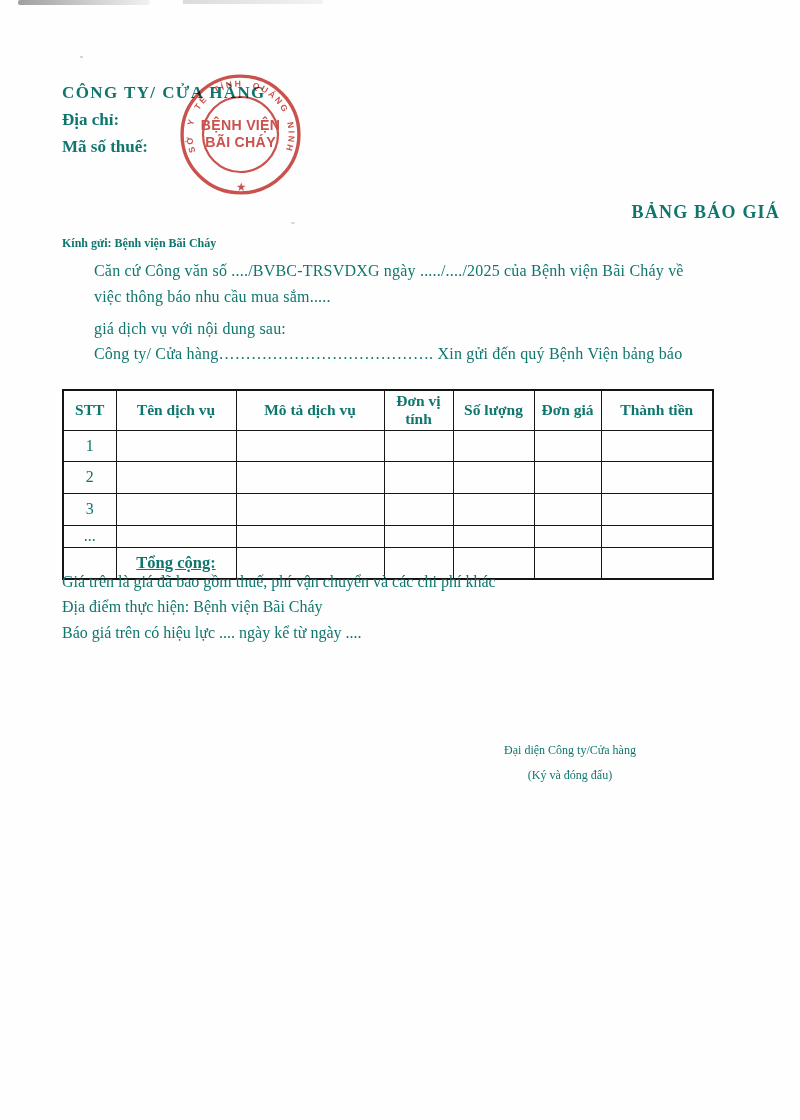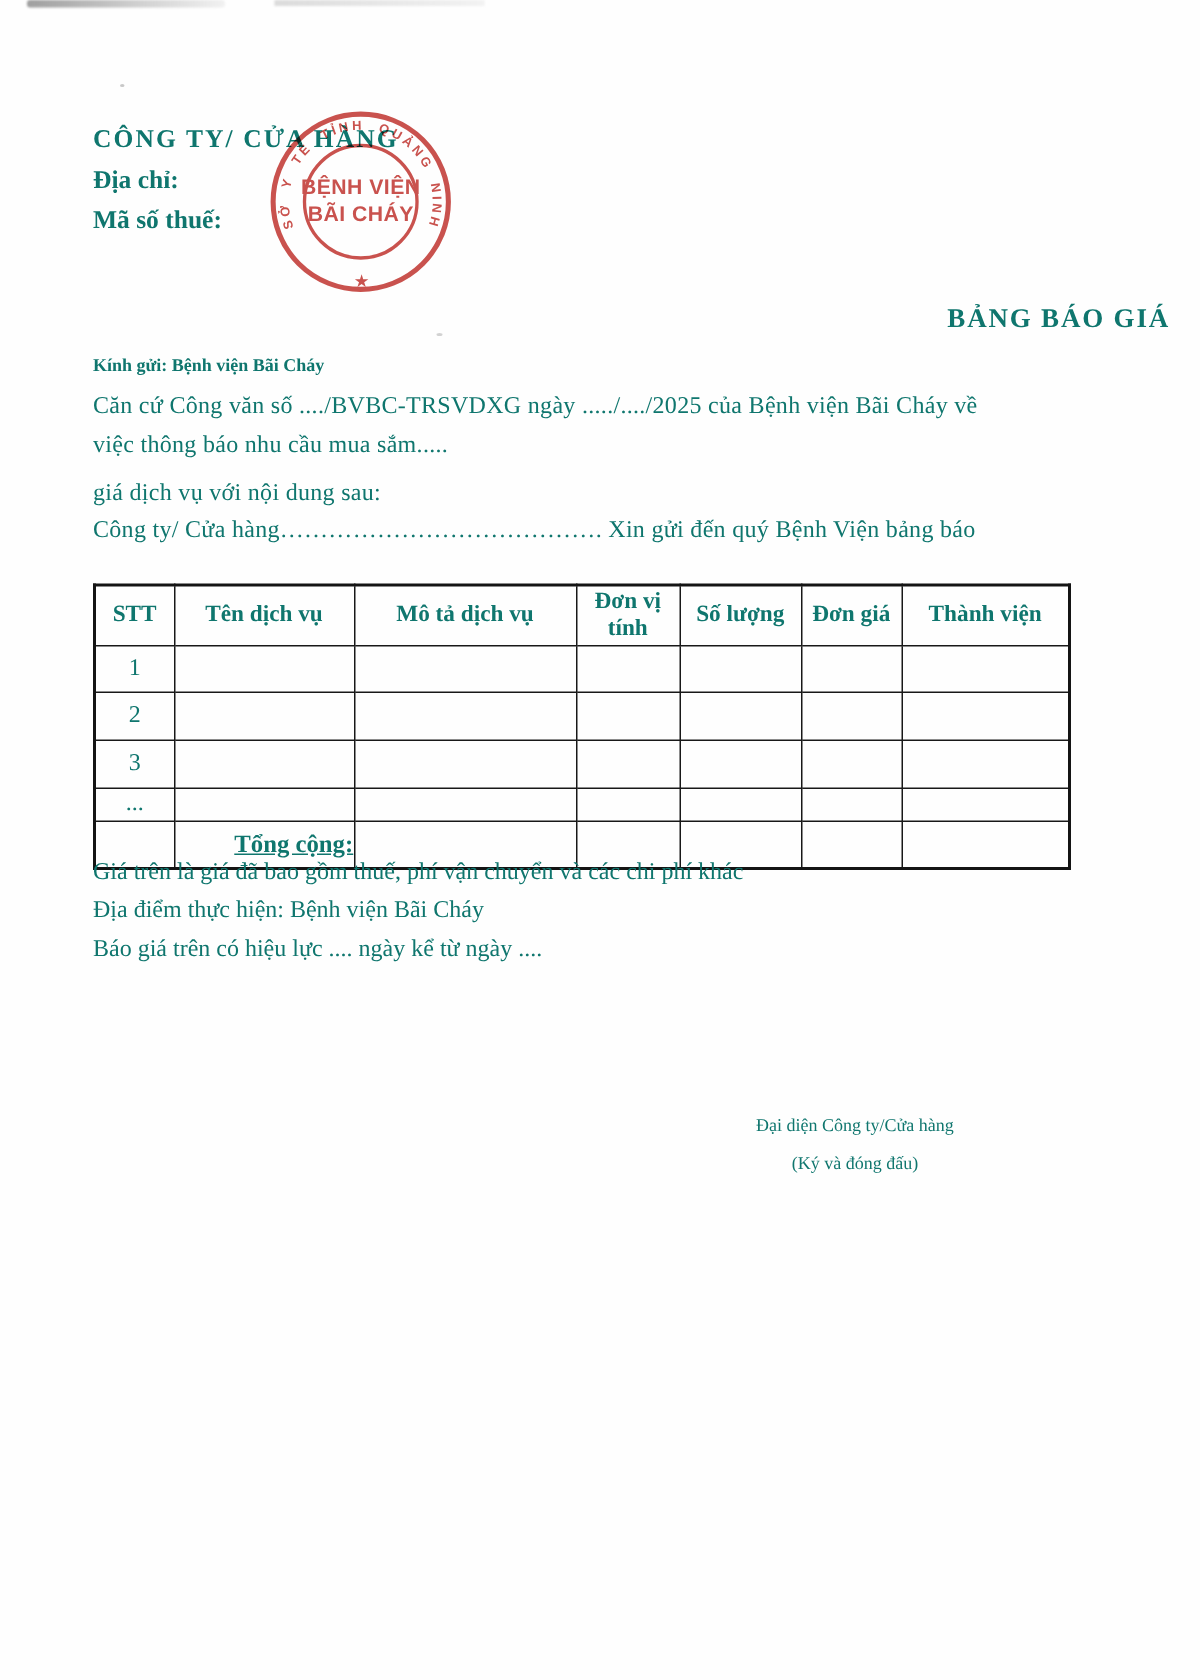--- a/index.html
+++ b/index.html
@@ -26,39 +26,39 @@
   .stamp .ink-stroke{stroke:var(--stamp-ink,#c64540);fill:none;}
   .stamp .ink-fill{fill:var(--stamp-ink,#c64540);}
   .stamp text{font-family:"Liberation Sans","DejaVu Sans",sans-serif;font-weight:bold;}
 
   .doc-title{left:0;top:202px;width:780px;text-align:right;font-weight:bold;
     font-size:18px;letter-spacing:1.2px;}
 
   .greeting{left:62px;top:236px;font-weight:bold;font-size:12px;}
 
   .para{left:62px;width:680px;font-size:16px;letter-spacing:.2px;}
-  .para div{white-space:nowrap;height:26px;}
+  .para div{white-space:nowrap;height:26px;margin-left:32px;}
   .para1{top:262px;}
   .para2{top:320px;}
   .para2 div{height:25px;}
 
   .quote-table{left:62px;top:389px;border-collapse:collapse;table-layout:fixed;width:650px;
     font-size:16px;}
   .quote-table th,.quote-table td{border:1.8px solid #181818;padding:0;vertical-align:middle;}
   .quote-table{border:2.2px solid #141414;}
   .quote-table th{font-size:15.5px;line-height:18px;text-align:center;font-weight:bold;}
   .quote-table thead tr{height:40px;}
   .quote-table tbody tr:nth-child(1){height:31px;}
   .quote-table tbody tr:nth-child(2){height:32px;}
   .quote-table tbody tr:nth-child(3){height:32px;}
   .quote-table tbody tr:nth-child(4){height:22px;}
   .quote-table tbody tr:nth-child(5){height:32px;}
   .quote-table td.num{text-align:center;}
   .quote-table td.total{font-weight:bold;text-decoration:underline;font-size:16.5px;
-    padding-left:0;text-align:right;}
+    padding-left:0;text-align:center;}
 
   .notes{left:62px;top:569px;font-size:16px;line-height:25.3px;}
   .notes div{white-space:nowrap;}
 
   .signature{left:420px;top:738px;width:300px;text-align:center;font-size:12px;line-height:25px;}
 </style>
 </head>
 <body>
 
 <div class="sheet">
@@ -115,21 +115,21 @@
         <col style="width:112px">
     </colgroup>
     <thead>
       <tr>
         <th>STT</th>
         <th>Tên dịch vụ</th>
         <th>Mô tả dịch vụ</th>
         <th>Đơn vị tính</th>
         <th>Số lượng</th>
         <th>Đơn giá</th>
-        <th>Thành viện</th>
+        <th>Thành tiền</th>
       </tr>
     </thead>
     <tbody>
       <tr>
         <td class="num">1</td>
         <td></td>
           <td></td>
         <td></td>
           <td></td>
         <td></td>

